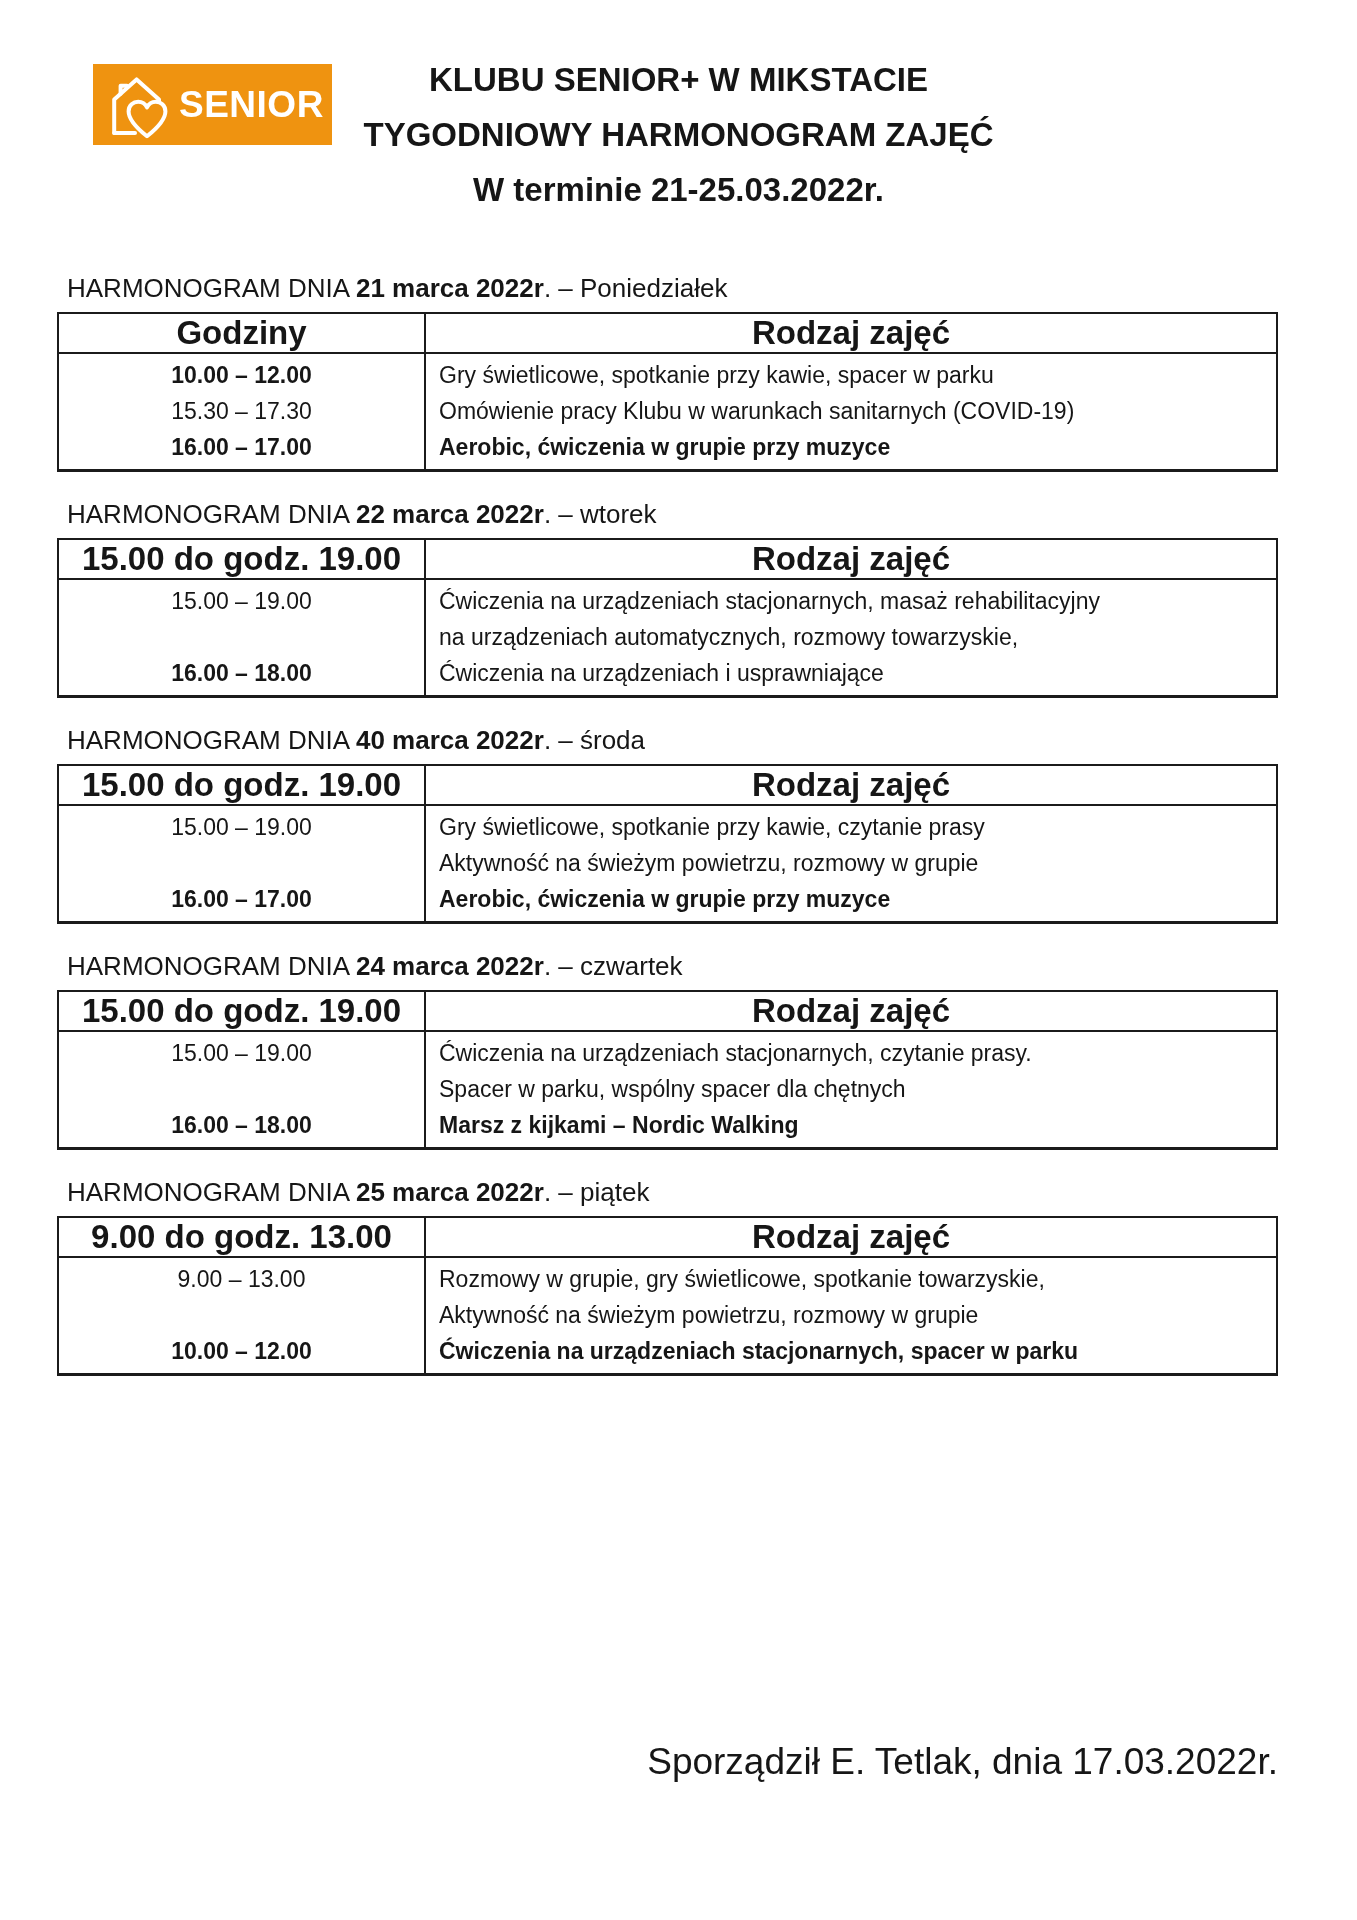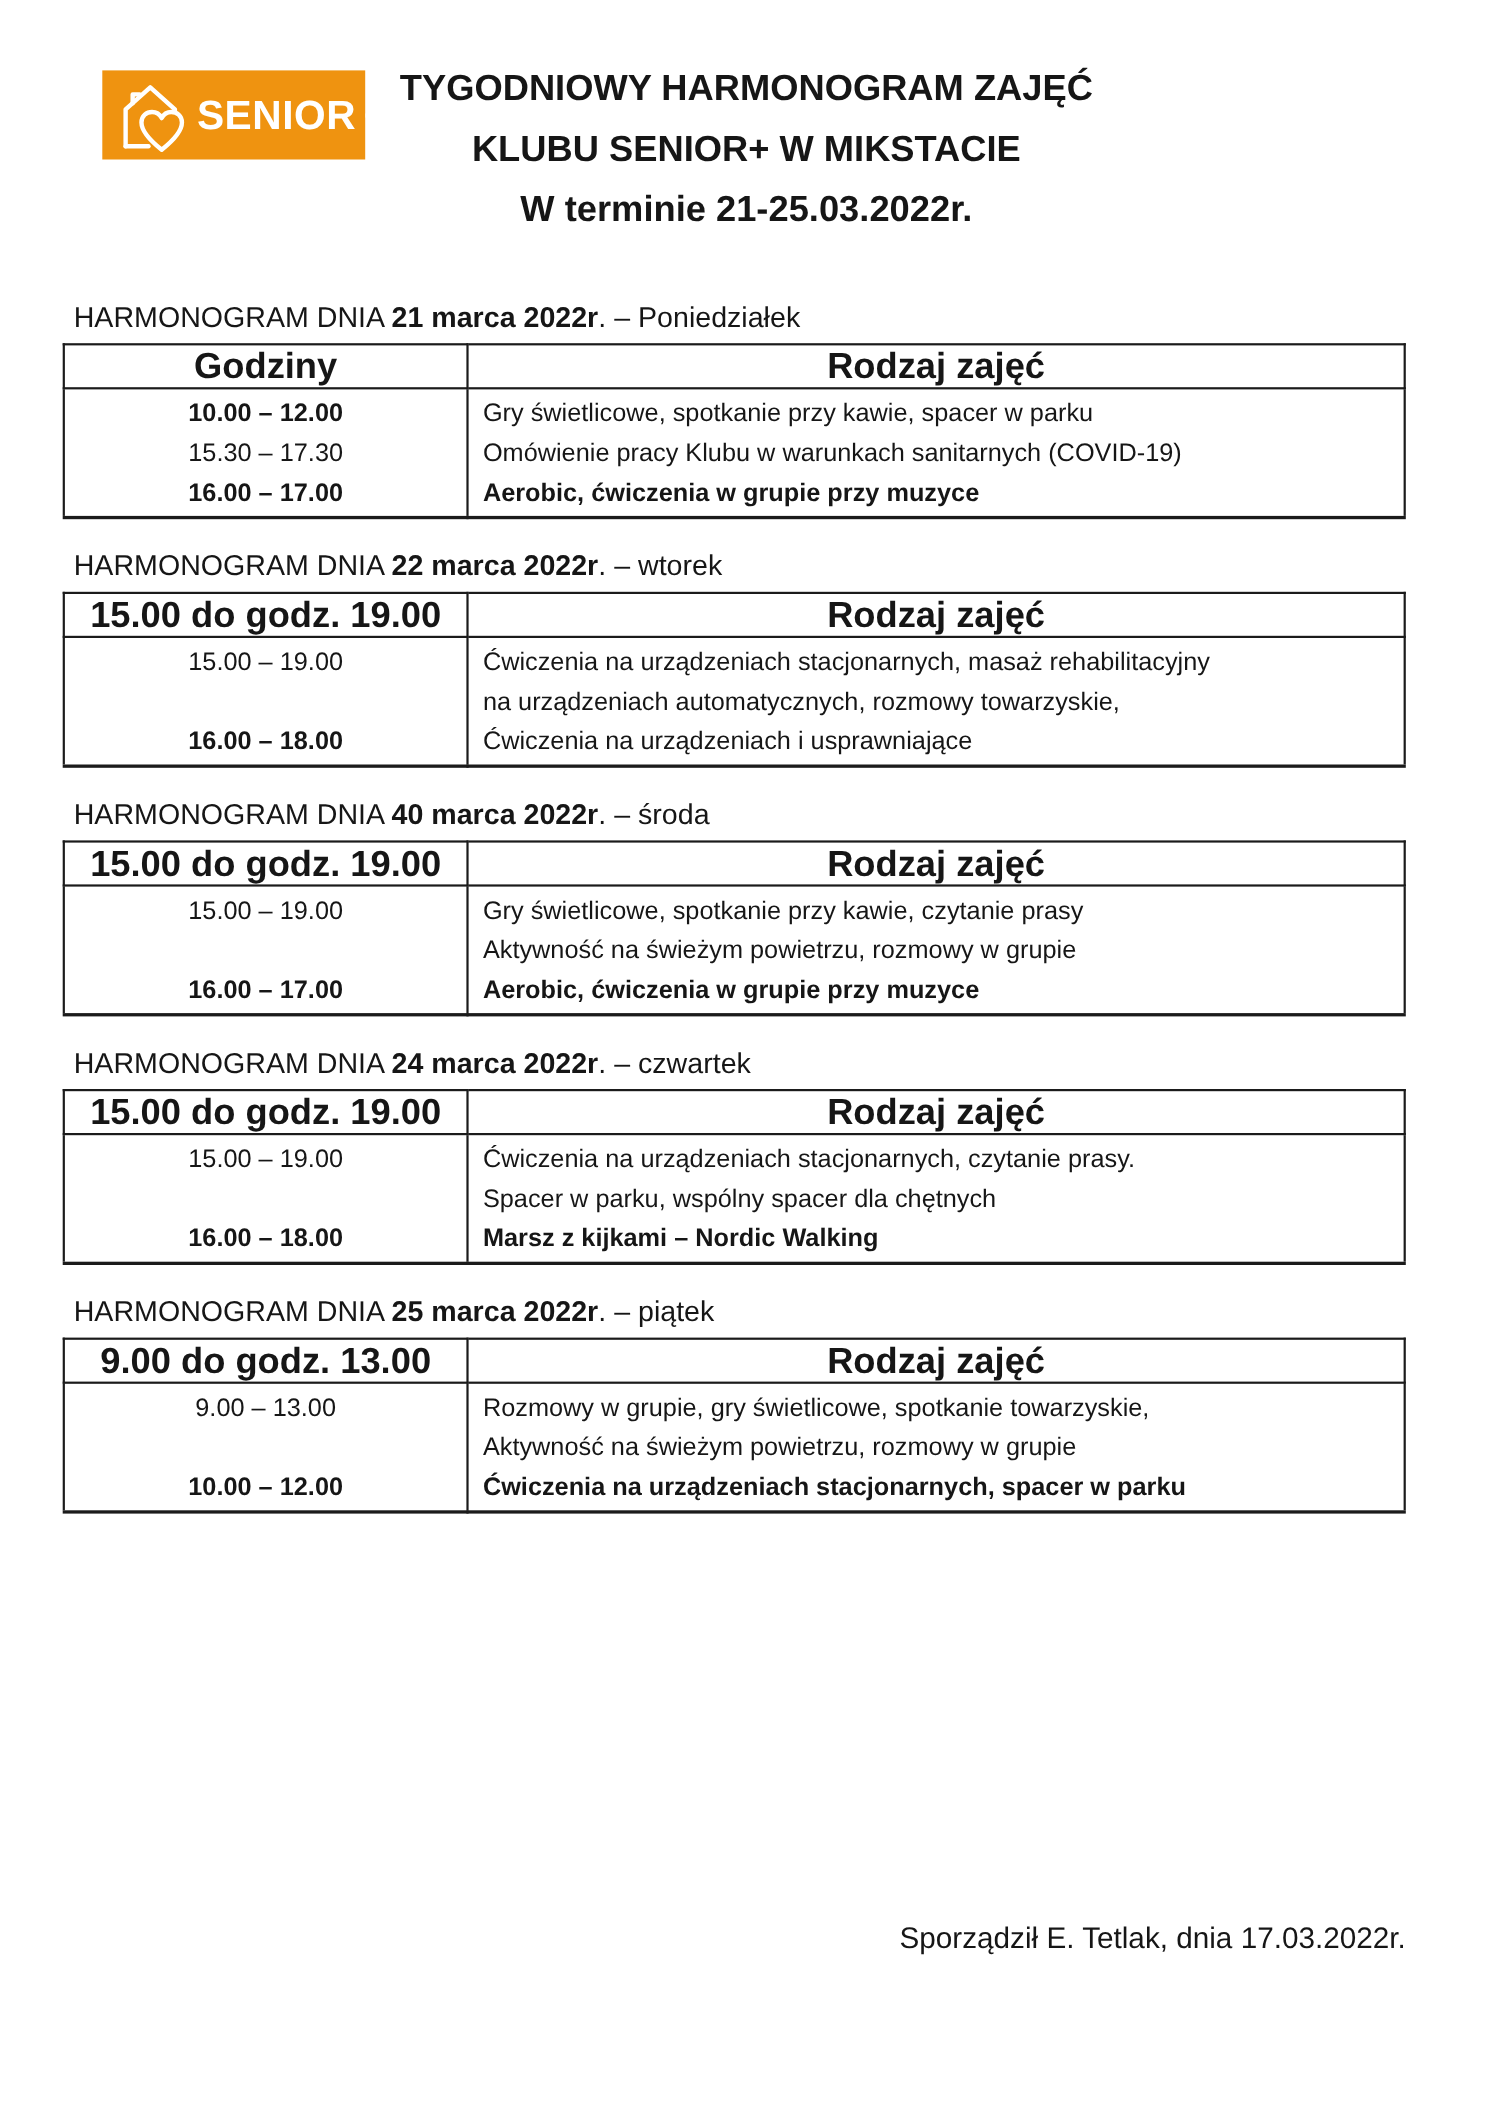--- a/index.html
+++ b/index.html
@@ -41,21 +41,21 @@
   }
   tr.bodyrow td{padding:3px 0 4px 0;}
   .line{font-size:23px;line-height:36px;min-height:36px;white-space:nowrap;}
   td.times .line{text-align:center;}
   td.acts .line{padding-left:13px;}
   .b{font-weight:700;}
 
   
   .footer{
     margin:370px 0 0 57px;width:1221px;text-align:right;
-    font-size:27px;line-height:32px;
+    font-size:37px;line-height:32px;
   }
 </style>
 </head>
 <body>
 
 <div class="page">
 
   <div class="header">
     <div class="logo" id="logo-box" style="background: rgb(239, 147, 16);">
       <svg class="logo-icon" width="72" height="72" viewBox="0 0 90 90" aria-hidden="true">
@@ -64,22 +64,22 @@
         <path d="M14 80 L40 80" fill="none" stroke="#ffffff" stroke-width="5" stroke-linecap="round"></path>
 
         <path d="M22 31 L22 21 L30 21" fill="none" stroke="#ffffff" stroke-width="5" stroke-linecap="round" stroke-linejoin="round"></path>
 
         <path id="heart-path" d="M55 84 C40 72 32 62 32 53 C32 45 38 41 44 41 C49 41 53 44 55 48 C57 44 61 41 66 41 C72 41 78 45 78 53 C78 62 70 72 55 84 Z" fill="#EF9310" stroke="#ffffff" stroke-width="5" stroke-linejoin="round"></path>
       </svg>
       <span class="logo-text">SENIOR</span>
       <span class="logo-plus">+</span>
     </div>
     <div class="titles">
+      <p class="title-line">KLUBU SENIOR+ W MIKSTACIE</p>
       <p class="title-line">TYGODNIOWY HARMONOGRAM ZAJĘĆ</p>
-      <p class="title-line">KLUBU SENIOR+ W MIKSTACIE</p>
       <p class="title-line">W terminie 21-25.03.2022r.</p>
     </div>
   </div>
 
   <div class="content" id="sections">
   <section class="day">
     <h2 class="day-heading"><span class="hp">HARMONOGRAM DNIA </span><span class="hd">21 marca 2022r</span><span class="hs">. – Poniedziałek</span></h2>
     <table class="schedule">
       <colgroup>
             <col class="c1">

